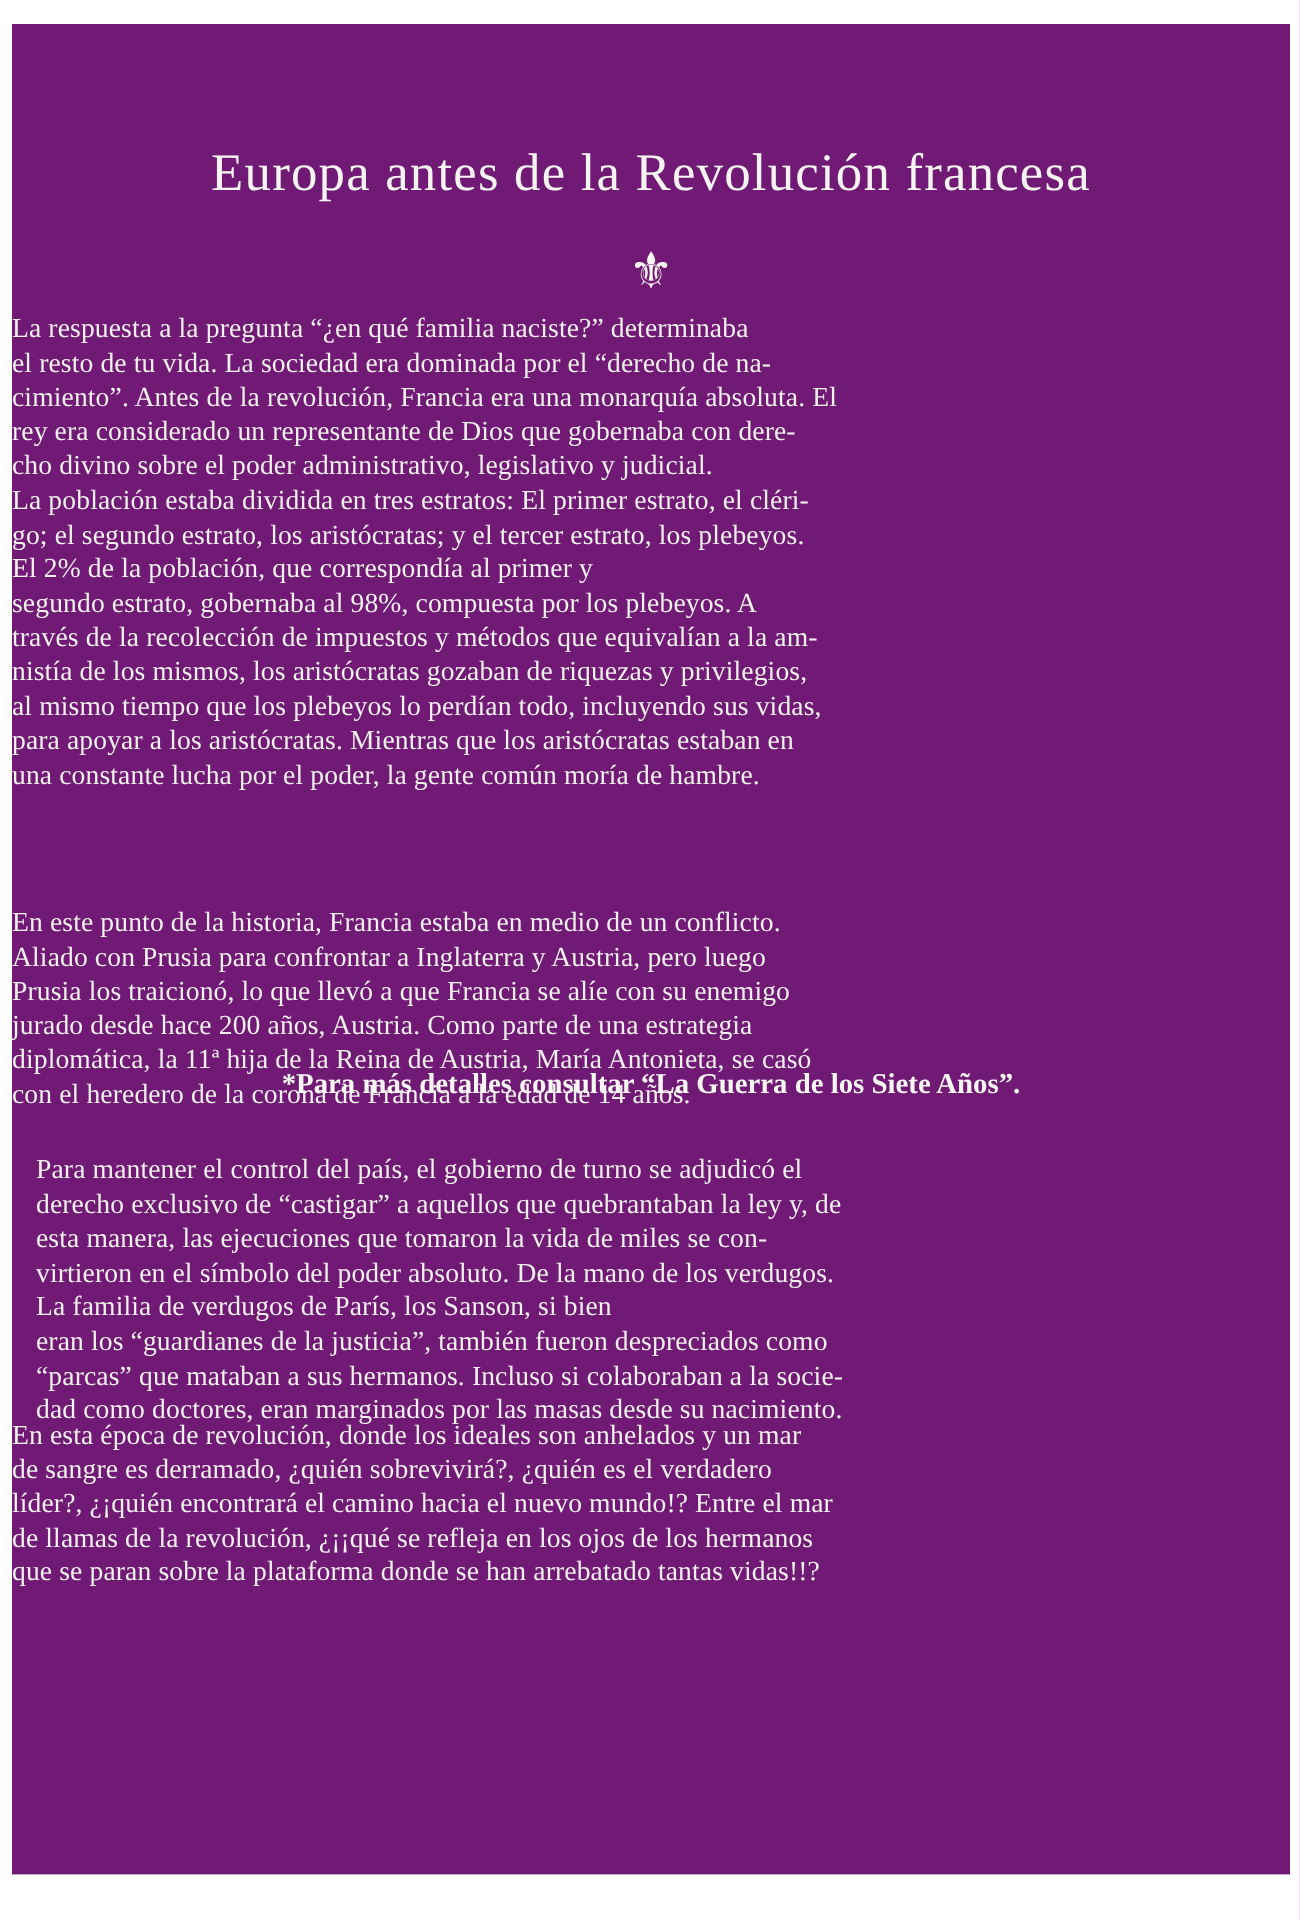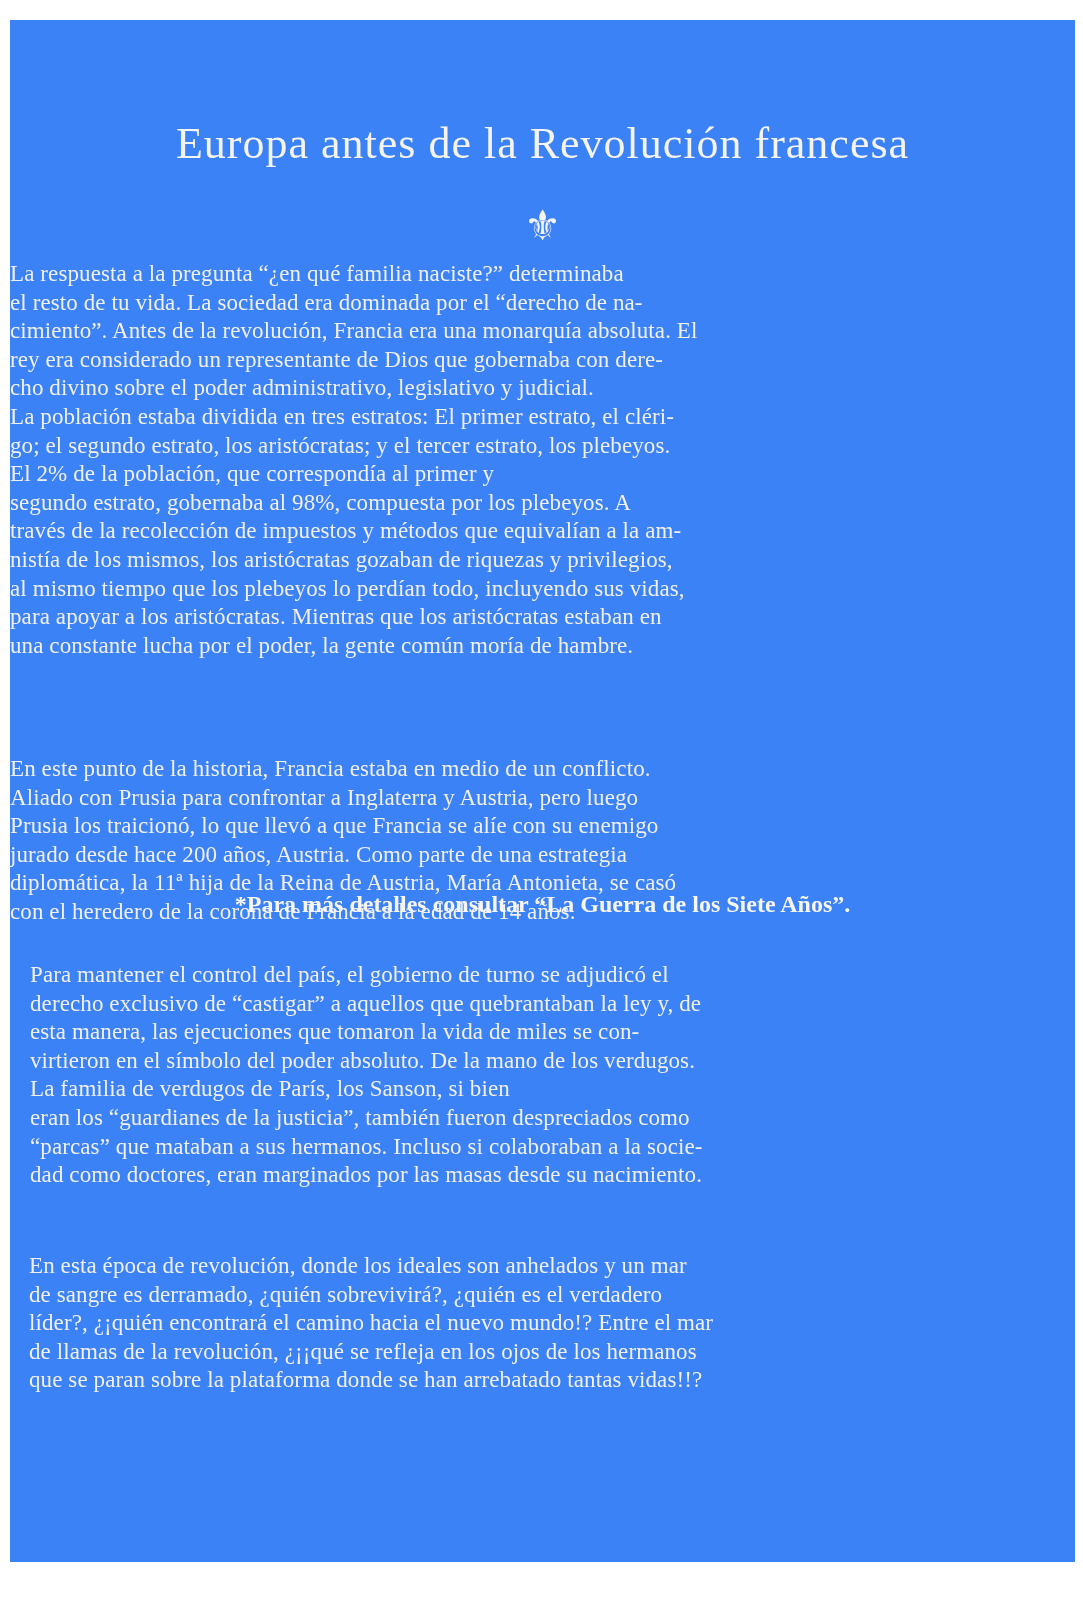--- a/index.html
+++ b/index.html
@@ -16,21 +16,21 @@
     width: 1083px;
     height: 1600px;
     background: #ffffff;
   }
   .page {
     position: absolute;
     left: 10px;
     top: 20px;
     right: 8px;
     bottom: 38px;
-    background: #3b82f6;
+    background: #701a75;
     color: #f1f0ec;
     text-decoration: underline;
   }
   .title {
     position: absolute;
     left: 0; right: 0;
     top: 98px;
     margin: 0;
     text-align: center;
     font-size: 44px;
@@ -53,21 +53,21 @@
     left: 0; right: 0;
     margin: 0;
     font-size: 23px;
     line-height: 28.6px;
     white-space: pre-line;
     letter-spacing: 0.1px;
   }
   .para-1 { top: 240px; }
   .para-2 { top: 690px; margin-top: 45px; }
   .para-3 { top: 941px; margin-left: 20px; }
-  .para-4 { top: 1232px; padding-left: 19px; }
+  .para-4 { top: 1162px; }
   .note {
     position: absolute;
     left: 0; right: 0;
     top: 869px;
     margin: 0;
     text-align: center;
     font-size: 24px;
     line-height: 30px;
     font-weight: 700;
     color: #f7f6f2;

